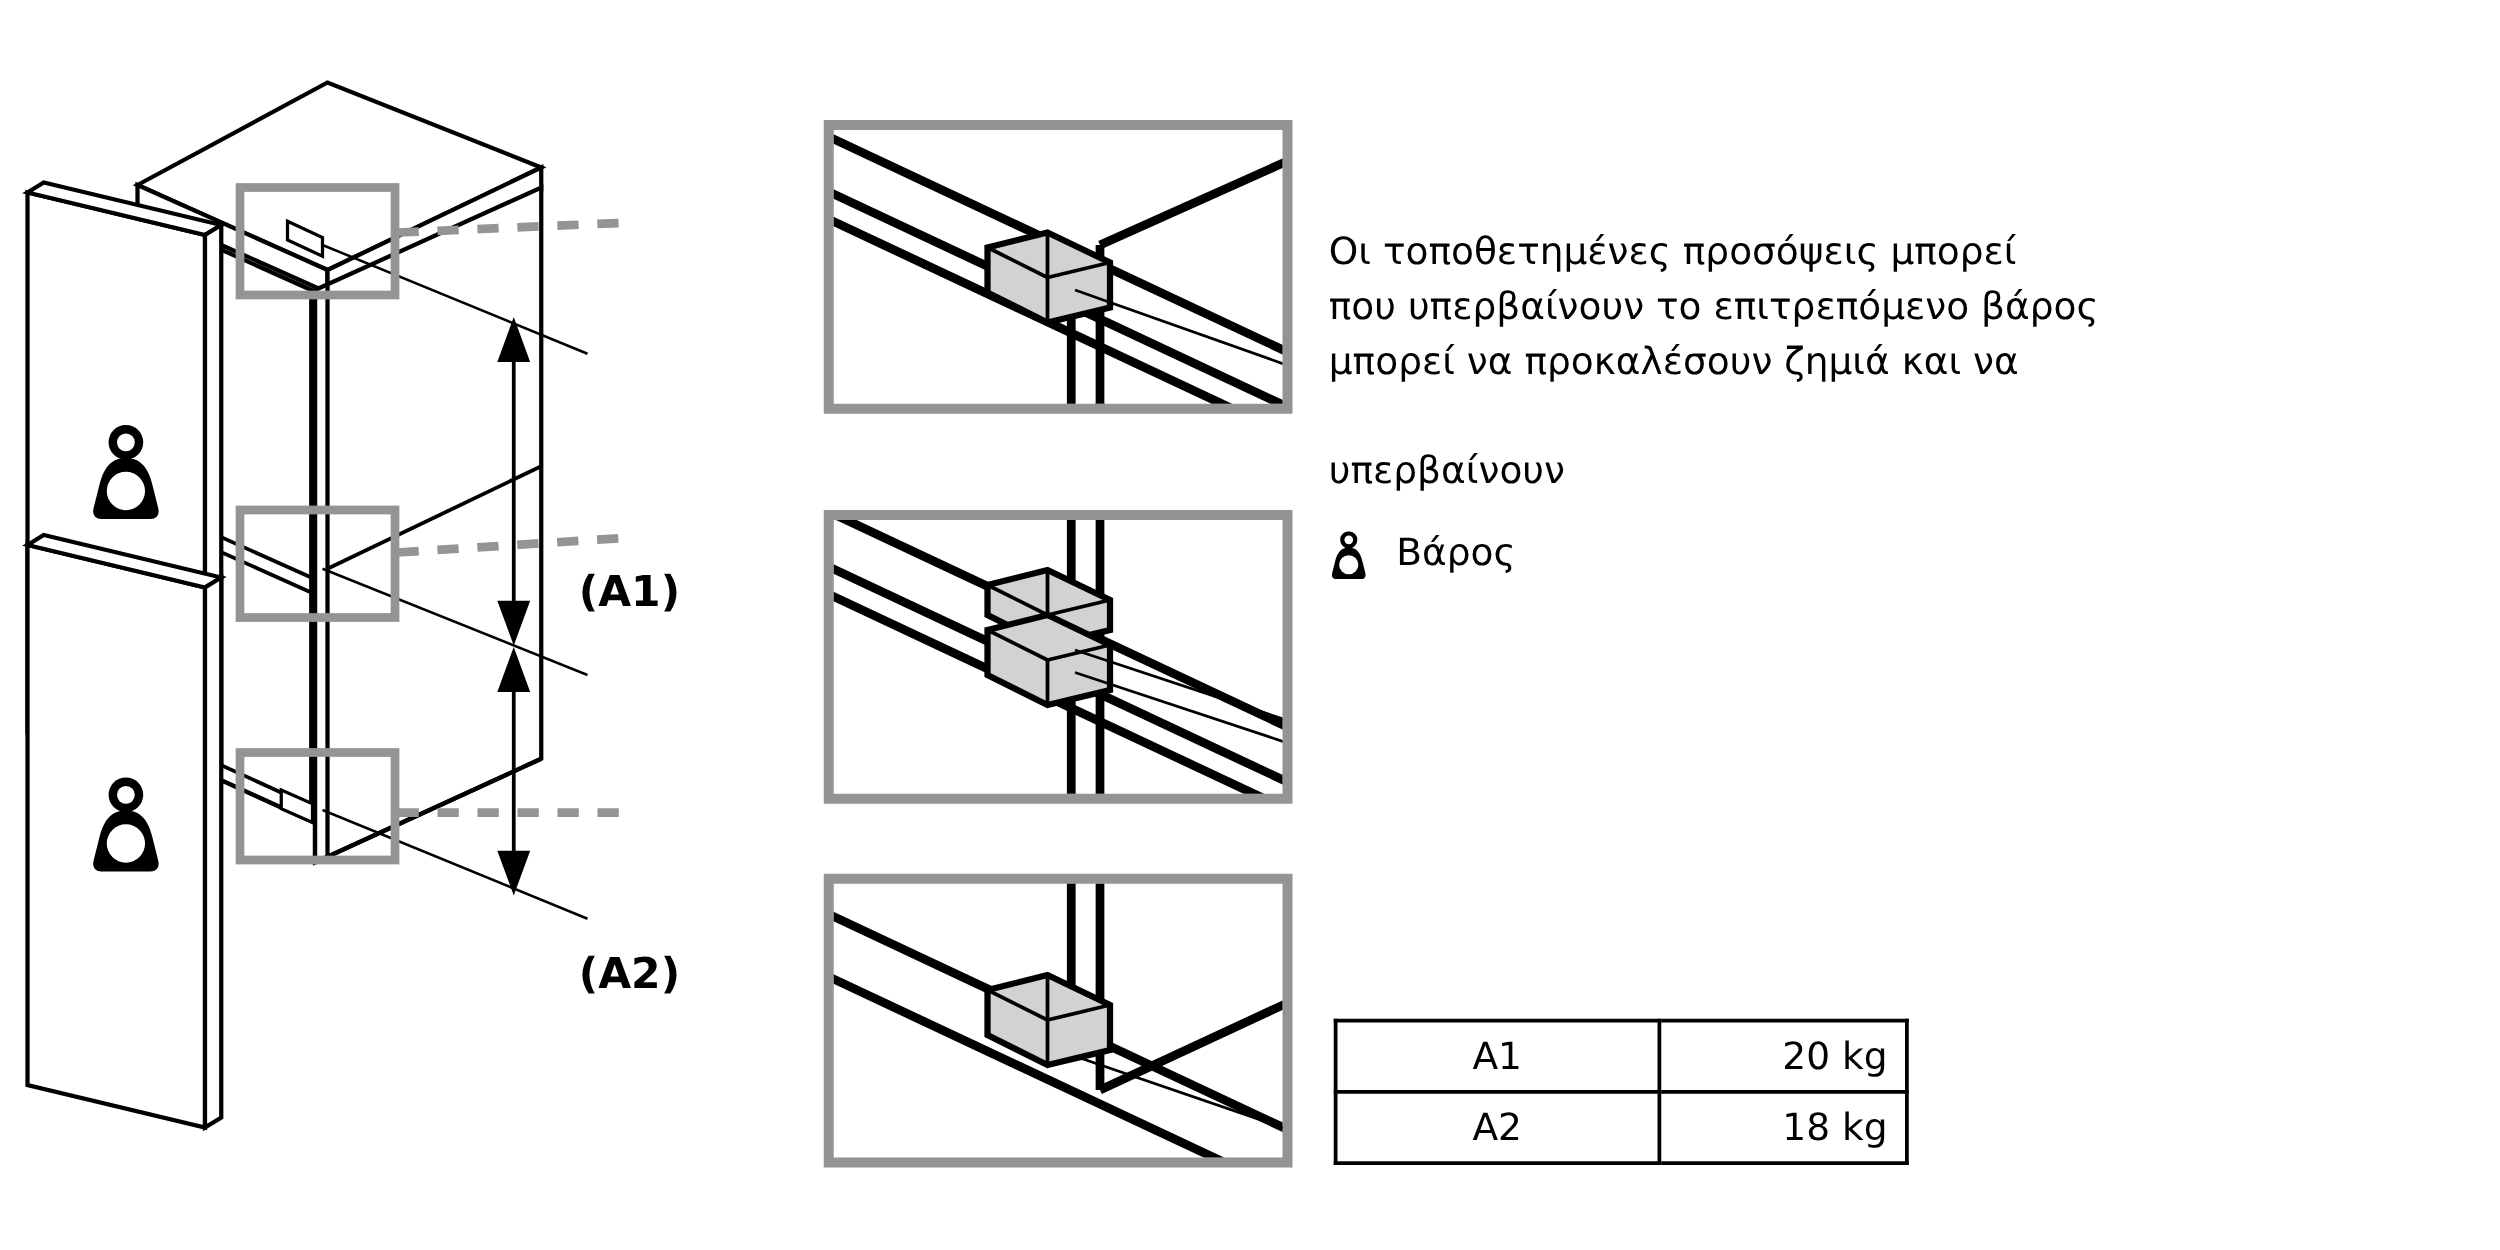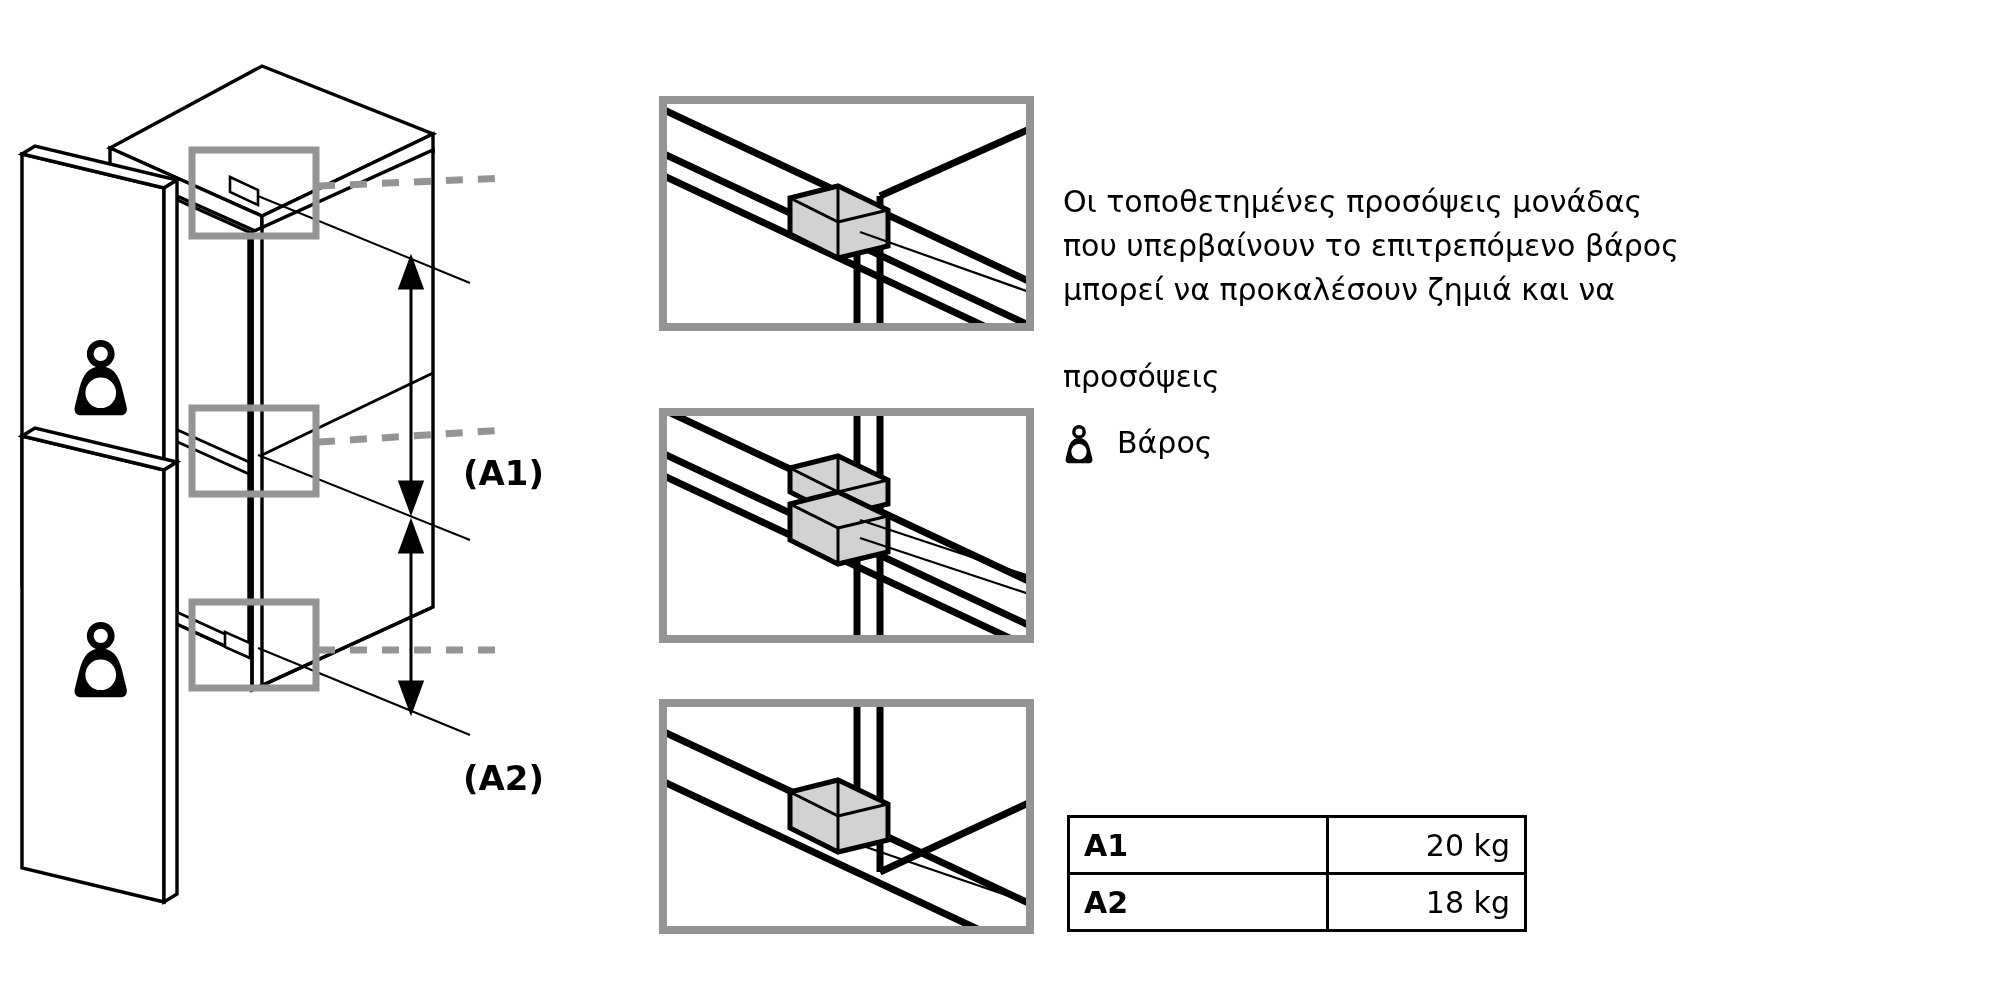--- a/index.html
+++ b/index.html
@@ -10,21 +10,21 @@
   #text-col{position:absolute;left:1063px;top:0px;width:900px;height:1000px;}
   #doc-title{position:absolute;left:0;top:8px;width:800px;font-size:31px;font-weight:bold;line-height:1.28;letter-spacing:0px;}
   #doc-body{position:absolute;left:0;top:150px;width:810px;font-size:30px;font-weight:normal;line-height:1.46;}
   #legend{position:absolute;left:0px;top:425px;height:60px;display:flex;gap:22px;}
   #legend .legend-label{font-size:30px;}
   .weight-ico{display:block;}
 
   
   #spec-table{position:absolute;left:1067px;top:815px;width:460px;border-collapse:collapse;}
   #spec-table td{border:3px solid #000;height:54px;font-size:30px;padding:0 14px;}
-  #spec-table td.key{width:240px;font-weight:bold;}
+  #spec-table td.key{width:240px;text-align:center;font-weight:normal;}
   #spec-table td.val{width:176px;text-align:right;font-weight:normal;}
 
   
   #drawing{position:absolute;left:0;top:0;width:1060px;height:988px;}
   .dimlabel{font-size:34px;font-weight:bold;}
 </style>
 </head>
 <body>
 
 <div id="page">
@@ -206,25 +206,25 @@
     </svg>
   </div>
 
   <div id="text-col">
 
     <h1 id="doc-title">
       <br>
     </h1>
 
     <p id="doc-body">
-      <span>Οι τοποθετημένες προσόψεις μονάδας</span><br>
+      <span>Οι τοποθετημένες προσόψεις μπορεί</span><br>
       <span>που υπερβαίνουν το επιτρεπόμενο βάρος</span><br>
       <span>μπορεί να προκαλέσουν ζημιά και να</span><br>
       <br>
-      <span>προσόψεις</span>
+      <span>υπερβαίνουν</span>
     </p>
 
     <div id="legend">
       <span class="weight-ico">
         <svg width="32" height="42" viewBox="0 0 42 58" xmlns="http://www.w3.org/2000/svg">
           <circle cx="21" cy="9.5" r="9.5" fill="#000"></circle>
           <circle cx="21" cy="9.5" r="4.8" fill="#ffffff"></circle>
           <path d="M 21,18 C 29.4,18 33.6,23.6 36,33 L 39.4,46.6 C 40.2,50.3 38.4,52.8 34.8,52.8 L 7.2,52.8 C 3.6,52.8 1.8,50.3 2.6,46.6 L 6,33 C 8.4,23.6 12.6,18 21,18 Z" fill="#000"></path>
           <circle cx="21" cy="37" r="10.6" fill="#ffffff"></circle>
         </svg>

